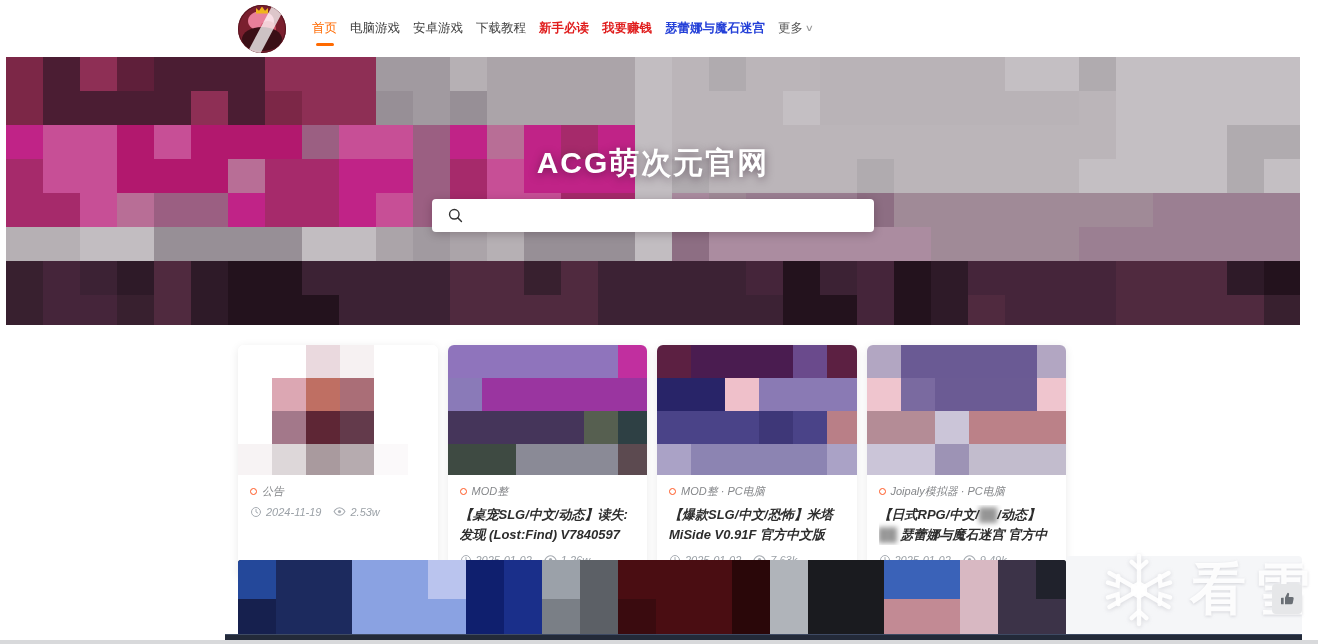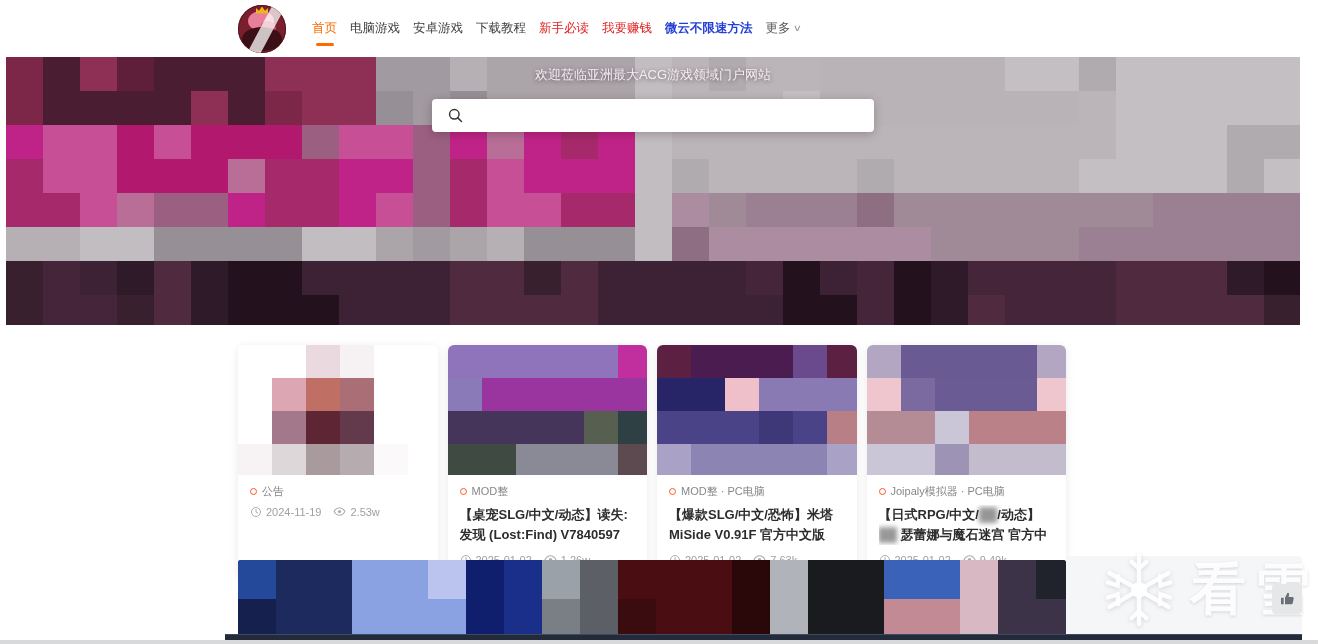--- a/index.html
+++ b/index.html
@@ -13,21 +13,21 @@
   .logo .blob1 { position:absolute; left:10px; top:6px; width:26px; height:20px; border-radius:50%; background:#e87f9a; }
   .logo .blob2 { position:absolute; left:4px; top:22px; width:40px; height:24px; border-radius:50%; background:#3a0f16; }
   .logo .blob3 { position:absolute; left:22px; top:16px; width:16px; height:16px; border-radius:50%; background:#c94a60; }
   .logo .crown { position:absolute; left:18px; top:2px; width:12px; height:7px; background:#f0b41c; clip-path:polygon(0 100%,0 20%,25% 60%,50% 0,75% 60%,100% 20%,100% 100%); }
   .logo .slash { position:absolute; left:20px; top:-6px; width:12px; height:70px; background:rgba(255,255,255,.75); transform:rotate(28deg); }
 
   .nav { display:flex; align-items:center; gap:13px; margin-left:26px; font-size:12.5px; color:#3d3d3d; white-space:nowrap; }
   .nav-item { position:relative; cursor:pointer; line-height:57px; height:57px; display:flex; align-items:center; gap:3px; }
   .nav-home { color:#ff6a00; }
   .nav-home::after { content:""; position:absolute; left:50%; transform:translateX(-50%); bottom:11px; width:18px; height:3px; border-radius:2px; background:#ff6a00; }
-  .nav-red { color:#e01e1e; font-weight:400; }
+  .nav-red { color:#e01e1e; font-weight:700; }
   .nav-blue { color:#2440d8; font-weight:700; }
   .nav-more { color:#5a5a5a; }
   .chev { font-size:9px; color:#9a9a9a; transform:scaleX(1.4); }
 
   .header-right { margin-left:auto; display:flex; align-items:center; gap:16px; }
   .vip-pill { width:42px; height:17px; border-radius:9px; background:linear-gradient(180deg,#f7c433,#eead12); color:#fff; font-weight:700; font-style:italic; font-size:10px; letter-spacing:1px; display:flex; align-items:center; justify-content:center; cursor:pointer; }
   .icon-btn { width:20px; height:20px; display:flex; align-items:center; justify-content:center; cursor:pointer; }
   .avatar { position:relative; width:34px; height:34px; border-radius:50%; background:#c9cdd2; cursor:pointer; }
   .avatar svg { position:absolute; left:0; top:0; }
   .avatar-badge { position:absolute; right:-3px; bottom:-2px; width:13px; height:13px; border-radius:50%; background:#f2b31a; display:flex; align-items:center; justify-content:center; }
@@ -40,21 +40,21 @@
   .hero-sub { margin-top:9px; font-size:13px; color:#f4eef2; text-shadow:0 1px 4px rgba(40,15,35,.55); }
   .hero-search { margin-top:15px; width:442px; height:33px; background:#fff; border-radius:4px; display:flex; align-items:center; padding:0 12px; box-shadow:0 2px 10px rgba(30,10,25,.25); }
   .hero-search input { flex:1; border:none; outline:none; font-size:13px; color:#333; background:transparent; }
   .hero-search input::placeholder { color:#9aa0a6; }
   .hero-search .icon-btn { width:22px; height:22px; }
 
   
   .cards { position:absolute; left:238px; top:345px; width:828px; display:grid; grid-template-columns:repeat(4,1fr); gap:10px; }
   .card { background:#fff; border-radius:6px; overflow:hidden; box-shadow:0 2px 10px rgba(0,0,0,.09); cursor:pointer; }
   .thumb { position:relative; height:130px; overflow:hidden; background:#fff; }
-  .card-body { padding:9px 12px 11px; }
+  .card-body { padding:9px 12px 11px;font-style:italic; }
   .cat-row { display:flex; align-items:center; gap:5px; margin-bottom:6px; }
   .cat-dot { width:7px; height:7px; border:1.5px solid #ff5722; border-radius:50%; flex:0 0 auto; }
   .cat-label { font-size:11px; color:#85878a; }
   .card-title { height:40px; overflow:hidden; font-size:13px; font-weight:700; line-height:1.55; color:#2d2d2d; margin-bottom:8px; }
   .title-red { color:#d42222; }
   .tag { display:inline-block; background:#2b35cc; color:#fff; font-size:10.5px; font-weight:400; border-radius:3px; padding:1px 5px; margin-right:4px; vertical-align:1px; }
   .censor { filter:blur(2.5px); opacity:.5; }
   .meta-row { display:flex; align-items:center; gap:12px; font-size:11px; color:#9ba1a7; }
   .meta-item { display:flex; align-items:center; gap:4px; }
 
@@ -96,21 +96,21 @@
         <div class="nav-item">
             <span>下载教程</span>
           </div>
         <div class="nav-item nav-red">
             <span>新手必读</span>
           </div>
         <div class="nav-item nav-red">
             <span>我要赚钱</span>
           </div>
         <div class="nav-item nav-blue">
-            <span>微云不限速方法</span>
+            <span>瑟蕾娜与魔石迷宫</span>
           </div>
         <div class="nav-item nav-more">
           <span>更多</span>
           <span class="chev">∨</span>
         </div>
       </div>
 
     </div>
   </div>
 
@@ -391,21 +391,21 @@
         <div style="position: absolute; left: 999px; top: 238px; width: 37.6px; height: 34.6px; background: rgb(69, 37, 58);"></div>
         <div style="position: absolute; left: 1036px; top: 238px; width: 37.6px; height: 34.6px; background: rgb(69, 37, 58);"></div>
         <div style="position: absolute; left: 1073px; top: 238px; width: 37.6px; height: 34.6px; background: rgb(69, 37, 58);"></div>
         <div style="position: absolute; left: 1110px; top: 238px; width: 37.6px; height: 34.6px; background: rgb(80, 42, 63);"></div>
         <div style="position: absolute; left: 1147px; top: 238px; width: 37.6px; height: 34.6px; background: rgb(80, 42, 63);"></div>
         <div style="position: absolute; left: 1184px; top: 238px; width: 37.6px; height: 34.6px; background: rgb(80, 42, 63);"></div>
         <div style="position: absolute; left: 1221px; top: 238px; width: 37.6px; height: 34.6px; background: rgb(80, 42, 63);"></div>
         <div style="position: absolute; left: 1258px; top: 238px; width: 37.6px; height: 34.6px; background: rgb(56, 32, 47);"></div>
       </div>
     <div class="hero-overlay">
-      <div class="hero-sub">欢迎莅临亚洲最大ACG游戏领域门户网站</div>
+      <div class="hero-title">ACG萌次元官网</div>
       <div class="hero-search">
         <div class="icon-btn">
           <svg width="19" height="19" viewBox="0 0 24 24" fill="none" stroke="#333" stroke-width="1.8" stroke-linecap="round">
               <circle cx="10.5" cy="10.5" r="6"></circle>
               <line x1="15" y1="15" x2="19.5" y2="19.5"></line>
             </svg>
         </div>
       </div>
     </div>
   </div>

